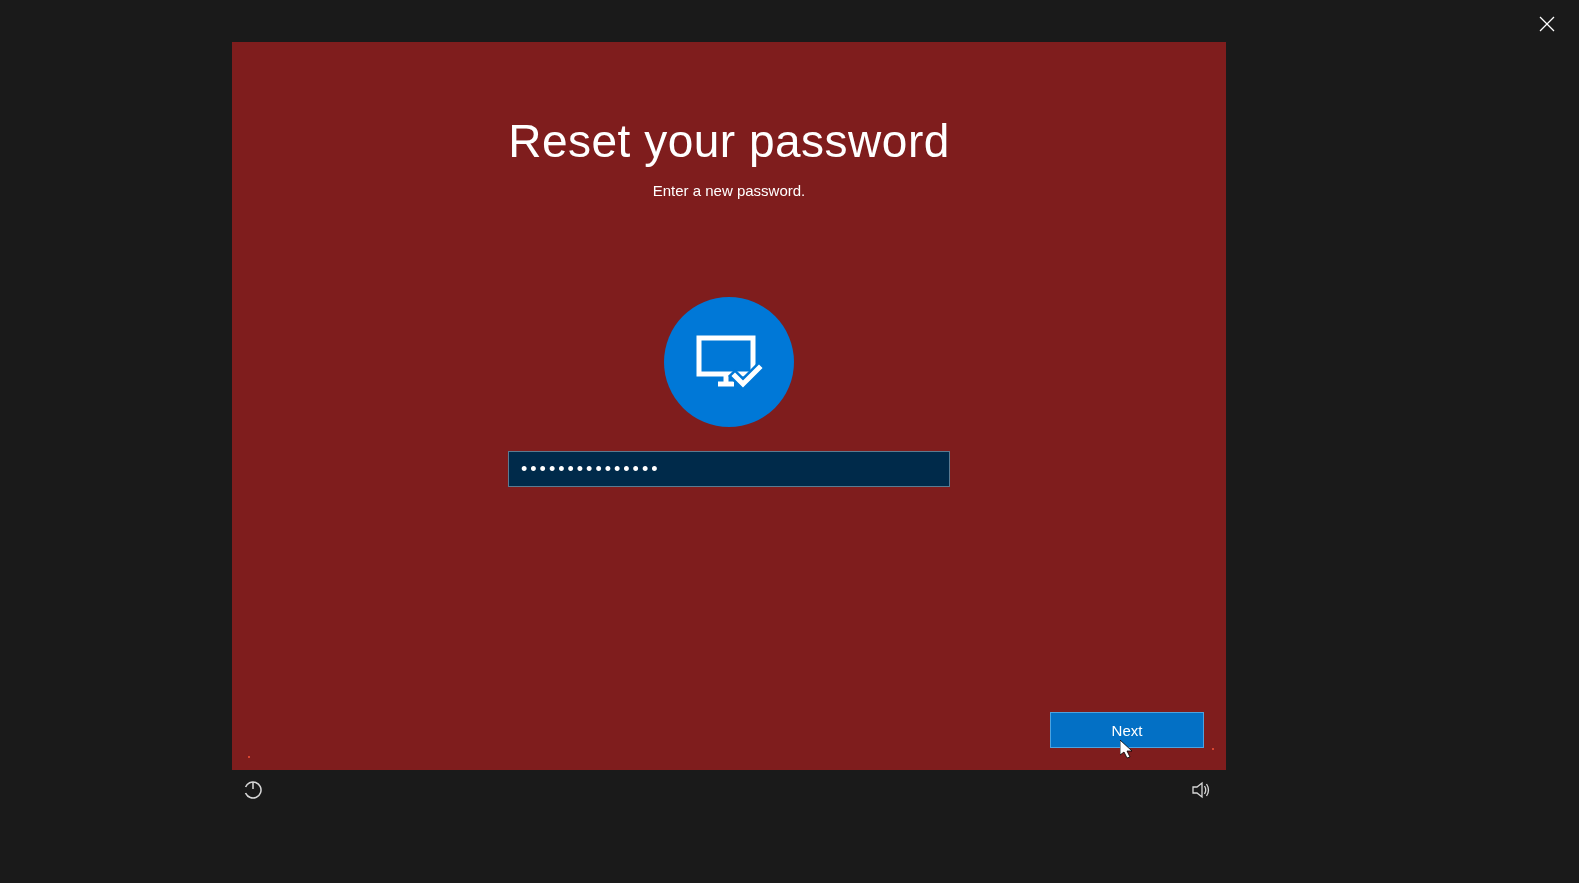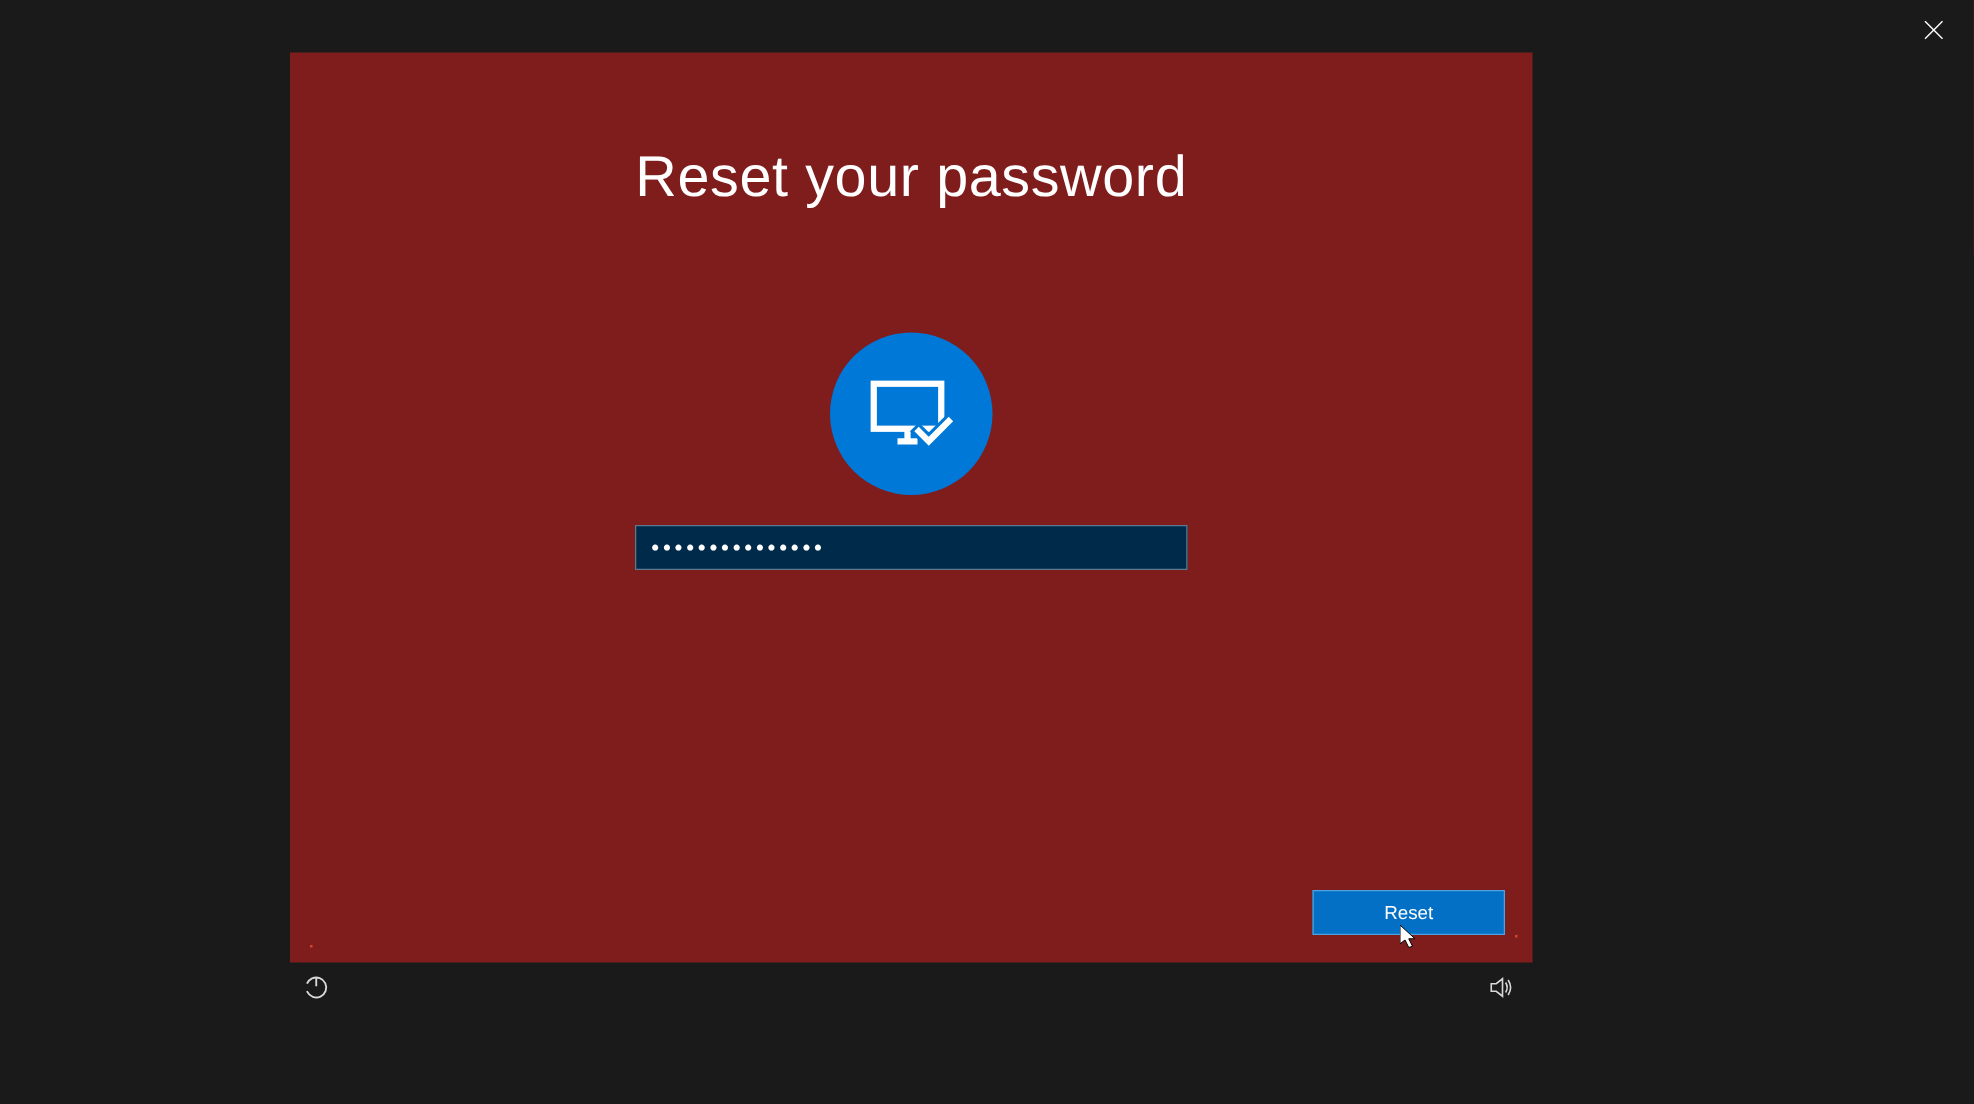--- a/index.html
+++ b/index.html
@@ -146,36 +146,37 @@
 
 <div class="close-btn">
   <svg viewBox="0 0 16 16">
     <line x1="1" y1="1" x2="15" y2="15" stroke="#fff" stroke-width="1.2"></line>
     <line x1="15" y1="1" x2="1" y2="15" stroke="#fff" stroke-width="1.2"></line>
   </svg>
 </div>
 
 <div class="main-panel">
   <h1 class="title">Reset your password</h1>
+  <div class="subtitle">Enter a new password.</div>
 
   <div class="avatar-circle">
     <svg viewBox="0 0 72 56">
       <rect x="6" y="4" width="54" height="36" fill="none" stroke="#fff" stroke-width="5"></rect>
       <line x1="25" y1="50" x2="41" y2="50" stroke="#fff" stroke-width="5"></line>
       <line x1="33" y1="40" x2="33" y2="50" stroke="#fff" stroke-width="5"></line>
       <polyline points="42,42 50,50 66,34" fill="none" stroke="#0078d7" stroke-width="10" stroke-linecap="square"></polyline>
       <polyline points="42,42 50,50 66,34" fill="none" stroke="#fff" stroke-width="5" stroke-linecap="square"></polyline>
     </svg>
   </div>
 
   <div class="password-wrap">
     <input type="text" class="password-input" readonly="" value="•••••••••••••••" style="">
   </div>
 
-  <button class="next-btn">Reset</button>
+  <button class="next-btn">Next</button>
 
   <div class="red-dot-left"></div>
   <div class="red-dot-right"></div>
 </div>
 
 <div class="power-icon">
   <svg viewBox="0 0 20 20">
     <circle cx="10" cy="10" r="8" fill="none" stroke="#d8d8d8" stroke-width="1.5" stroke-dasharray="38 6" transform="rotate(-115 10 10)"></circle>
     <line x1="10" y1="2" x2="10" y2="9" stroke="#d8d8d8" stroke-width="1.5"></line>
   </svg>

